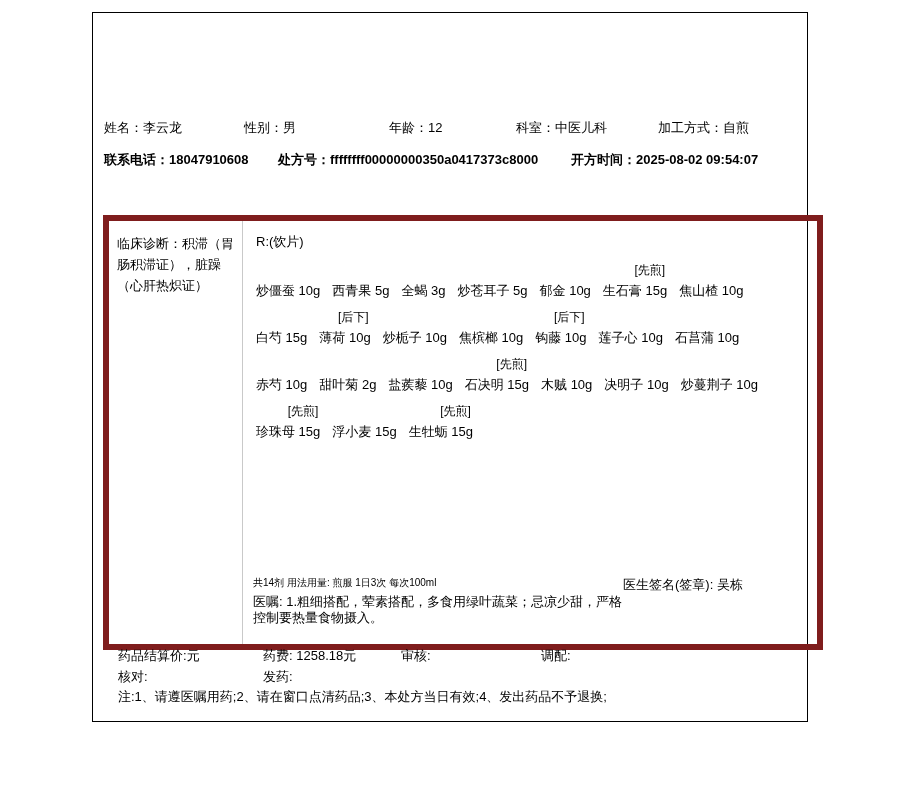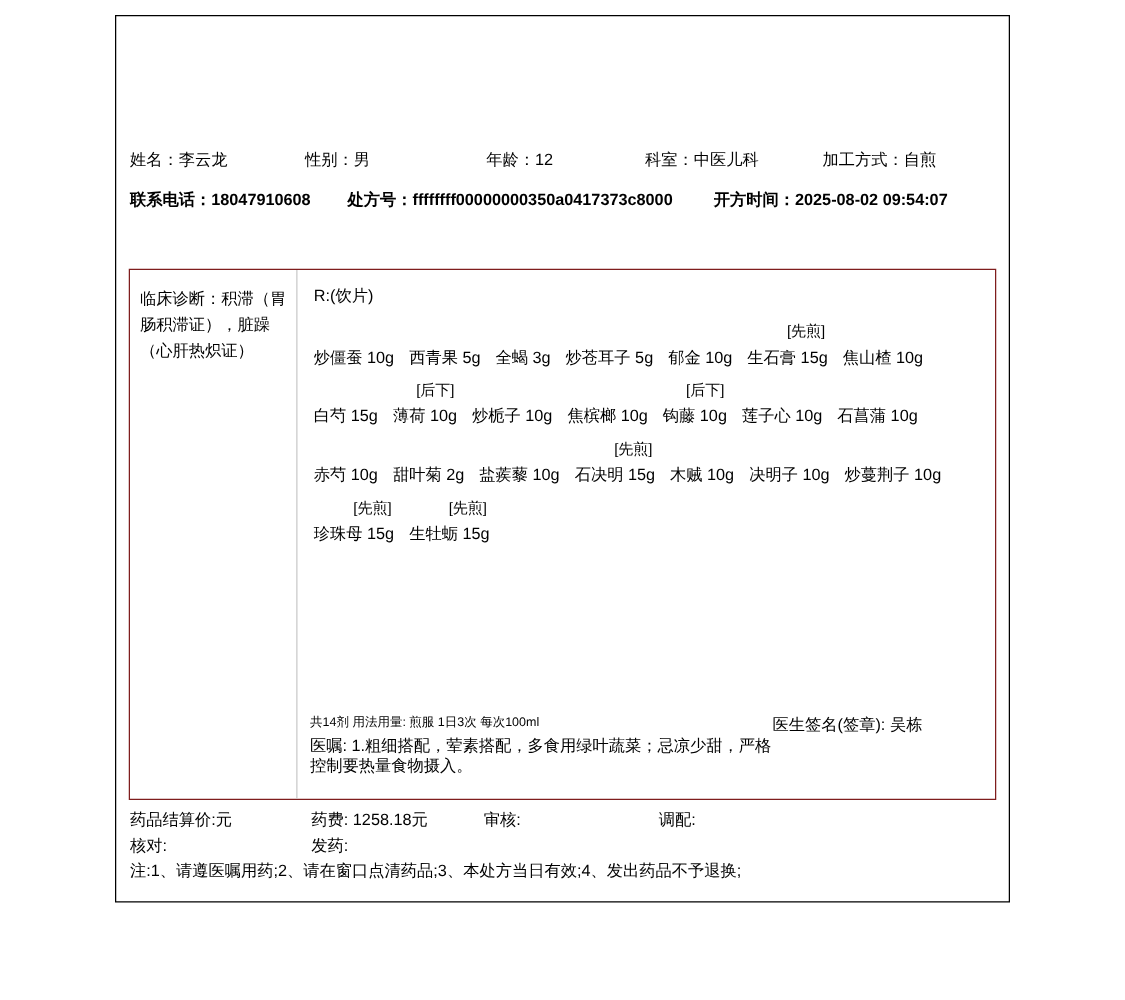--- a/index.html
+++ b/index.html
@@ -13,41 +13,41 @@
   }
   .title {
     position:absolute; left:0; right:0; top:24px; text-align:center;
     font-size:17px; font-weight:bold; letter-spacing:1px;
   }
   .fld { position:absolute; font-size:13px; white-space:nowrap; }
   .row1 { top:106px; }
   .row2 { top:138px;font-weight:bold; }
   .inner-box {
     position:absolute; left:10px; top:202px; width:692px; height:423px;
-    border:1px solid #7f1d1d; box-sizing:content-box;
+    border:6px solid #7f1d1d; box-sizing:content-box;padding-left:16px;
   }
   .diag-col {
     position:absolute; left:0; top:0; bottom:0; width:134px;
     border-right:1px solid #c9c9c9; box-sizing:border-box;
     padding:12px 8px 0 8px; font-size:13px; line-height:21px;
   }
   .rx-area { position:absolute; left:147px; top:12px; right:4px; }
   .rx-header { font-size:13px; height:20px; line-height:18px; }
   .med-rows { margin-top:8px; }
   .med-row { white-space:nowrap; margin-bottom:2px; }
   .med-item { display:inline-block; margin-right:12px; vertical-align:bottom; }
   .med-tag {
     display:block; font-size:12px; height:19px; line-height:18px;
     text-align:right; padding-right:2px; white-space:pre;
   }
   .med-name { display:block; font-size:13px; height:26px; line-height:22px; white-space:nowrap; }
   .usage  { position:absolute; left:144px; top:355px; font-size:10px; white-space:nowrap; }
   .doctor { position:absolute; left:514px; top:355px; font-size:13px; white-space:nowrap; }
   .advice { position:absolute; left:144px; top:373px; width:378px; font-size:13px; line-height:16px; }
-  .f-item { position:absolute; font-size:13px; white-space:nowrap; }
+  .f-item { position:absolute; font-size:13px; white-space:nowrap;margin-left:14px; }
   .f-row1 { top:634px; }
   .f-row2 { top:655px; }
   .f-note { top:675px; }
   .c1 { left:11px; } .c2 { left:156px; } .c3 { left:294px; } .c4 { left:434px; }
 </style>
 </head>
 <body>
 
 <div class="sheet">
 
@@ -67,21 +67,21 @@
     <div class="diag-col">
       <span>临床诊断：</span><span>积滞（胃肠积滞证），脏躁（心肝热炽证）</span>
     </div>
 
     <div class="rx-area">
       <div class="rx-header">R:(饮片)</div>
       <div class="med-rows">
           <div class="med-row"><span class="med-item"><span class="med-tag">&nbsp;</span><span class="med-name">炒僵蚕 10g</span></span><span class="med-item"><span class="med-tag">&nbsp;</span><span class="med-name">西青果 5g</span></span><span class="med-item"><span class="med-tag">&nbsp;</span><span class="med-name">全蝎 3g</span></span><span class="med-item"><span class="med-tag">&nbsp;</span><span class="med-name">炒苍耳子 5g</span></span><span class="med-item"><span class="med-tag">&nbsp;</span><span class="med-name">郁金 10g</span></span><span class="med-item"><span class="med-tag">[先煎]</span><span class="med-name">生石膏 15g</span></span><span class="med-item"><span class="med-tag">&nbsp;</span><span class="med-name">焦山楂 10g</span></span></div>
           <div class="med-row"><span class="med-item"><span class="med-tag">&nbsp;</span><span class="med-name">白芍 15g</span></span><span class="med-item"><span class="med-tag">[后下]</span><span class="med-name">薄荷 10g</span></span><span class="med-item"><span class="med-tag">&nbsp;</span><span class="med-name">炒栀子 10g</span></span><span class="med-item"><span class="med-tag">&nbsp;</span><span class="med-name">焦槟榔 10g</span></span><span class="med-item"><span class="med-tag">[后下]</span><span class="med-name">钩藤 10g</span></span><span class="med-item"><span class="med-tag">&nbsp;</span><span class="med-name">莲子心 10g</span></span><span class="med-item"><span class="med-tag">&nbsp;</span><span class="med-name">石菖蒲 10g</span></span></div>
           <div class="med-row"><span class="med-item"><span class="med-tag">&nbsp;</span><span class="med-name">赤芍 10g</span></span><span class="med-item"><span class="med-tag">&nbsp;</span><span class="med-name">甜叶菊 2g</span></span><span class="med-item"><span class="med-tag">&nbsp;</span><span class="med-name">盐蒺藜 10g</span></span><span class="med-item"><span class="med-tag">[先煎]</span><span class="med-name">石决明 15g</span></span><span class="med-item"><span class="med-tag">&nbsp;</span><span class="med-name">木贼 10g</span></span><span class="med-item"><span class="med-tag">&nbsp;</span><span class="med-name">决明子 10g</span></span><span class="med-item"><span class="med-tag">&nbsp;</span><span class="med-name">炒蔓荆子 10g</span></span></div>
-          <div class="med-row"><span class="med-item"><span class="med-tag">[先煎]</span><span class="med-name">珍珠母 15g</span></span><span class="med-item"><span class="med-tag">[先煎]</span><span class="med-name">生牡蛎 15g</span></span></div>
+          <div class="med-row"><span class="med-item"><span class="med-tag">[先煎]</span><span class="med-name">珍珠母 15g</span></span><span class="med-item"><span class="med-tag">&nbsp;</span><span class="med-name">浮小麦 15g</span></span><span class="med-item"><span class="med-tag">[先煎]</span><span class="med-name">生牡蛎 15g</span></span></div>
         </div>
     </div>
 
     <div class="usage">共14剂 用法用量: 煎服 1日3次 每次100ml</div>
     <div class="doctor">
       <span>医生签名(签章):</span>
       <span>吴栋</span>
     </div>
     <div class="advice">医嘱: 1.粗细搭配，荤素搭配，多食用绿叶蔬菜；忌凉少甜，严格控制要热量食物摄入。</div>
   </div>

